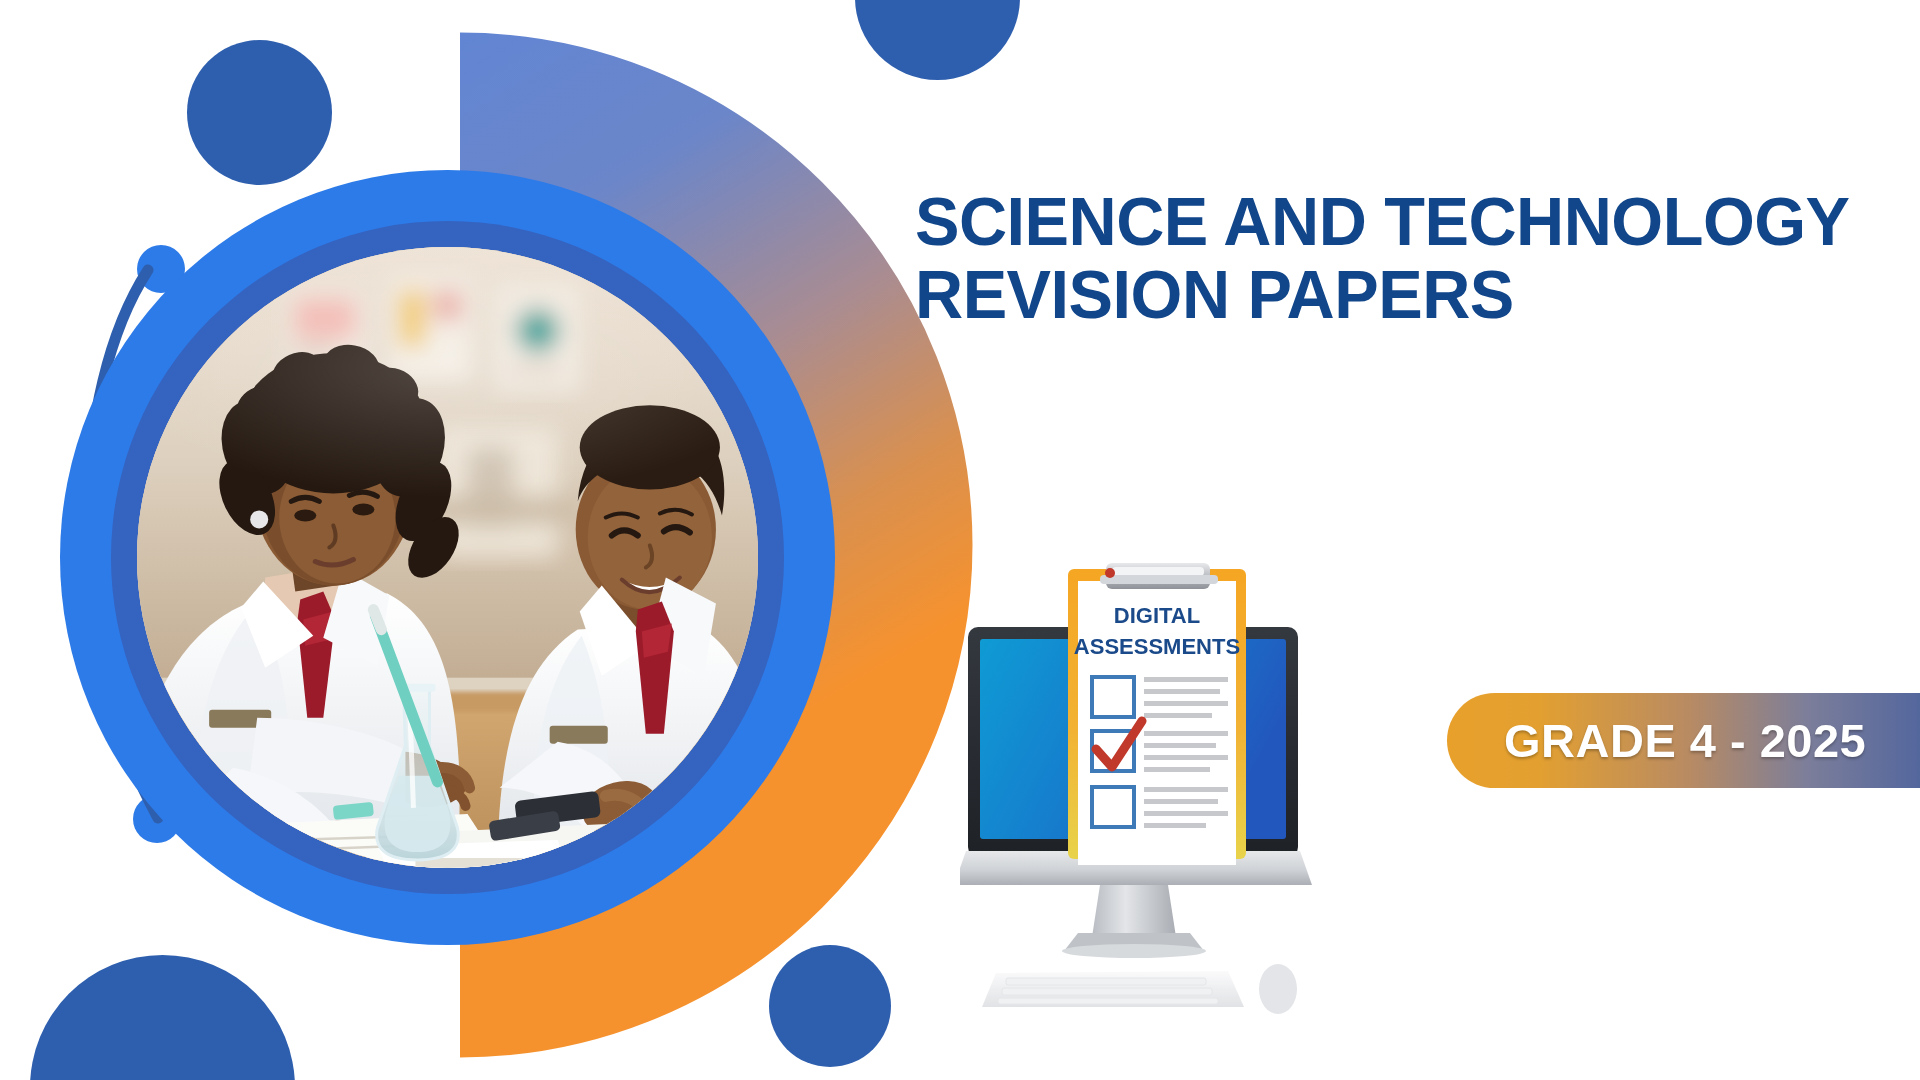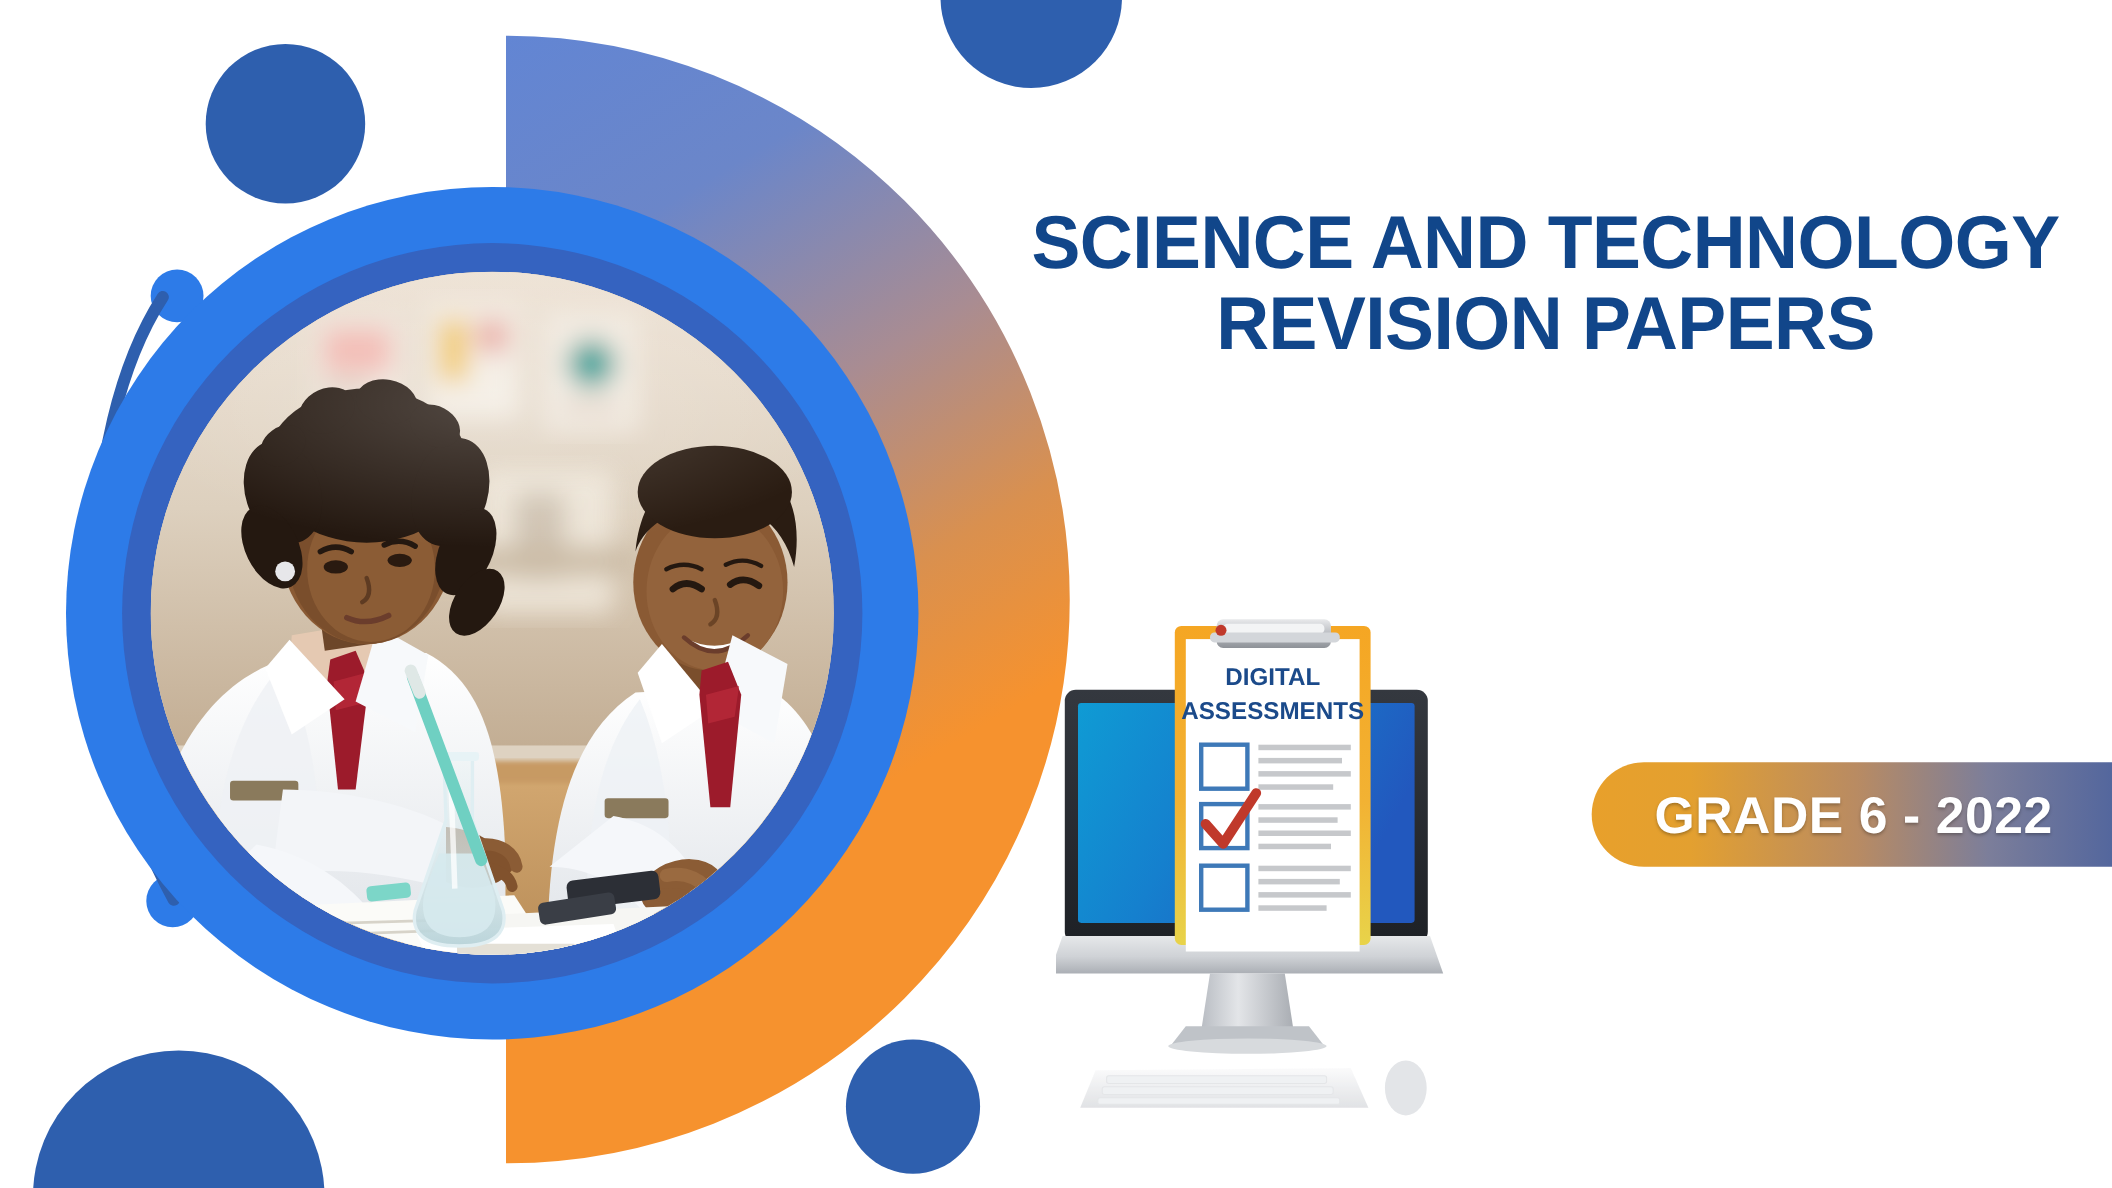--- a/index.html
+++ b/index.html
@@ -37,21 +37,20 @@
   }
   #photo-clip {
     position:absolute; left:26px; top:26px; right:26px; bottom:26px;
     border-radius:50%; overflow:hidden; background:#cbb9a4;
   }
   #photo-svg { position:absolute; left:0; top:0; width:100%; height:100%; }
 
   
   #title-block {
     position:absolute; left:905px; top:185px; width:1000px;
-    text-align:center;
   }
   .title-line {
     font-family:"Liberation Sans", sans-serif;
     font-weight:bold;
     font-size:68px;
     line-height:1.08;
     letter-spacing:-0.5px;
     color:#11468A;
     white-space:nowrap;
     transform:scaleX(0.98);
@@ -403,16 +402,16 @@
         <rect x="46" y="423" width="200" height="7" rx="2"></rect>
         <rect x="42" y="433" width="210" height="7" rx="2"></rect>
         <rect x="38" y="443" width="220" height="6" rx="2"></rect>
       </g>
     </g>
 
     <ellipse cx="318" cy="434" rx="19" ry="25" fill="#E3E5E8"></ellipse>
   </svg>
 
   <div id="grade-badge">
-    <span id="grade-badge-label">GRADE 6 - 2022</span>
+    <span id="grade-badge-label">GRADE 4 - 2025</span>
   </div>
 
 </div>
 
 </body></html>

